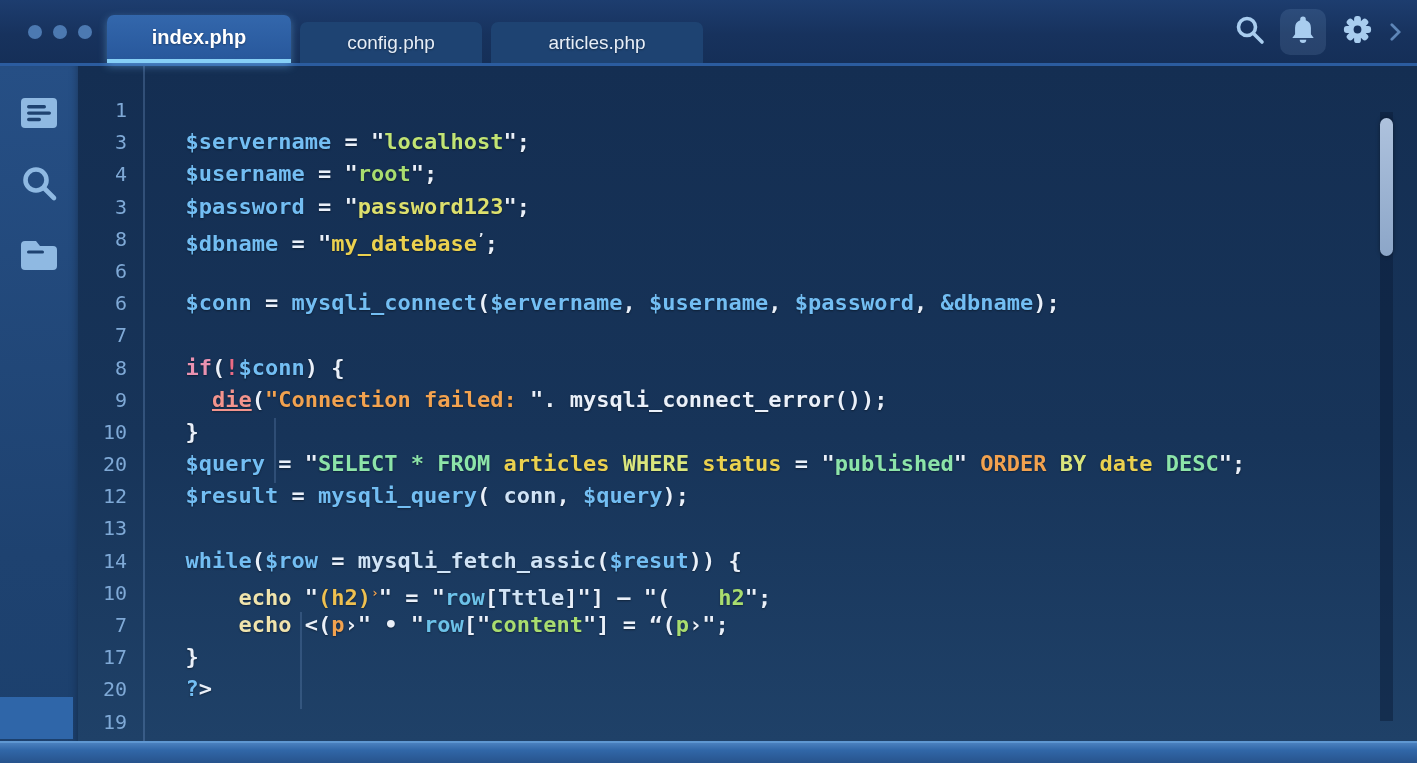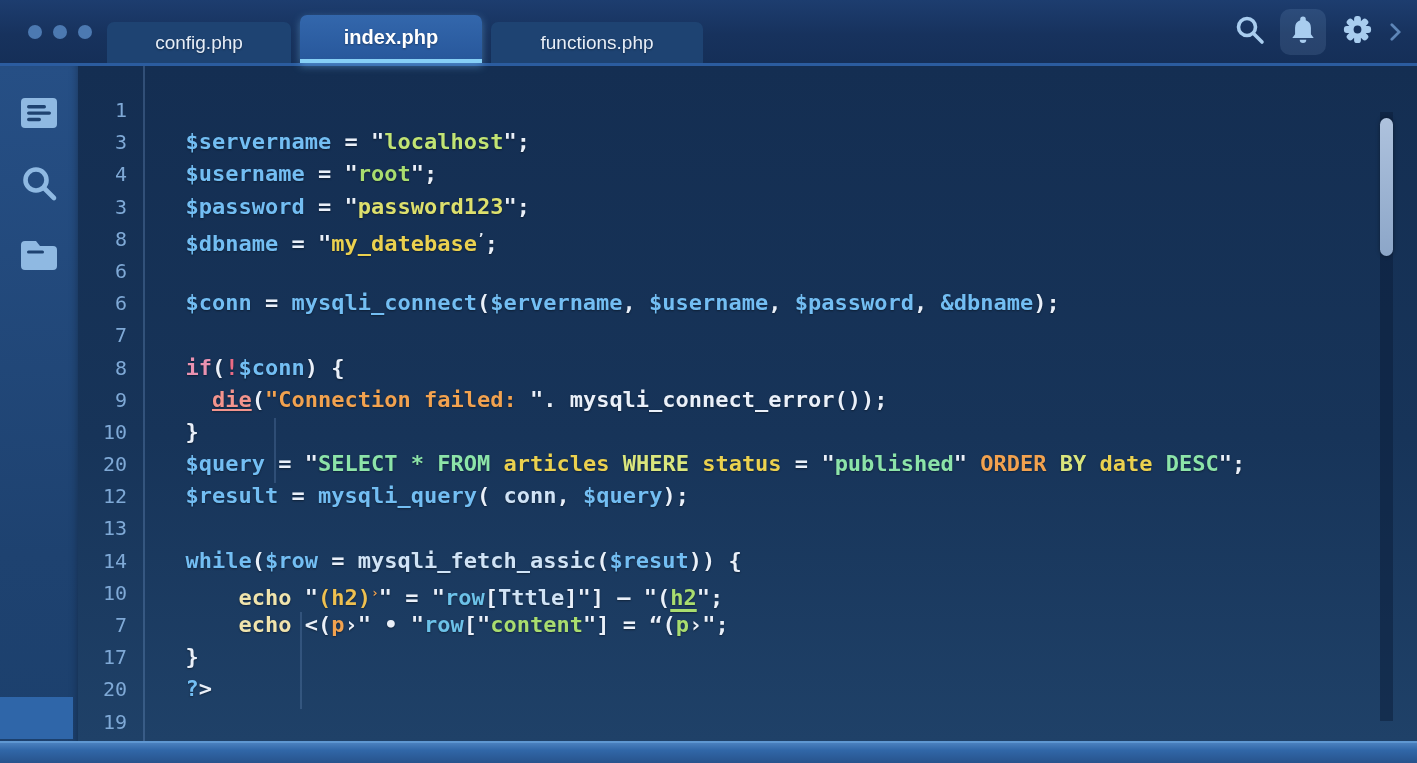--- a/index.html
+++ b/index.html
@@ -42,21 +42,21 @@
   .gutter{position:absolute;left:0;top:0;bottom:0;width:67px;box-sizing:border-box;
     border-right:2px solid rgba(125,165,215,.28);}
   .gutter-inner{padding-top:28px;}
   .line-num{height:32.2px;line-height:32.2px;text-align:right;padding-right:16px;
     font-family:"DejaVu Sans Mono",monospace;font-size:20px;color:#7FA9D6;}
   .code-area{position:absolute;left:69px;top:0;right:0;bottom:0;}
   .code-inner{padding:28px 0 0 12px;font-family:"DejaVu Sans Mono",monospace;
     font-weight:bold;font-size:22px;text-shadow:0 1px 2px rgba(0,0,0,.4);}
   .code-line{height:32.2px;line-height:32.2px;white-space:pre;}
   .tok-sup{font-size:13px;vertical-align:super;}
-  .tok-u{text-decoration:underline;text-decoration-thickness:3px;text-underline-offset:4px;}
+  .tok-u{text-decoration-thickness:3px;text-underline-offset:4px;margin-left:48px;}
   .guide{position:absolute;width:2px;background:rgba(130,170,220,.22);}
   .guide-1{left:127px;top:352px;height:65px;}
   .guide-2{left:153px;top:546px;height:97px;}
 
   
   .scroll-track{position:absolute;right:24px;top:46px;bottom:20px;width:13px;background:rgba(9,28,56,.5);}
   .scroll-thumb{position:absolute;right:24px;top:52px;width:13px;height:138px;border-radius:7px;
     background:linear-gradient(180deg,#AEC2DD 0%,#8CA6C8 100%);box-shadow:0 0 4px rgba(0,0,0,.4);}
 
   
@@ -69,28 +69,28 @@
 
 <div class="window">
 
   <div class="topbar">
     <div class="dots">
       <div class="dot"></div>
       <div class="dot"></div>
       <div class="dot"></div>
     </div>
     <div class="tab-bar">
+        <div class="tab active">
+          <span>index.php</span>
+        </div>
         <div class="tab">
           <span>config.php</span>
         </div>
-        <div class="tab active">
-          <span>index.php</span>
-        </div>
         <div class="tab">
-          <span>functions.php</span>
+          <span>articles.php</span>
         </div>
       </div>
     <div class="topbar-icons">
       <div class="icon-btn">
         <span>
           <svg width="32" height="32" viewBox="0 0 32 32" fill="none" stroke="#A9CDEF" stroke-width="3.6" stroke-linecap="round">
               <circle cx="14" cy="13" r="8.5"></circle>
               <line x1="21" y1="20" x2="29" y2="28"></line>
             </svg>
         </span>

